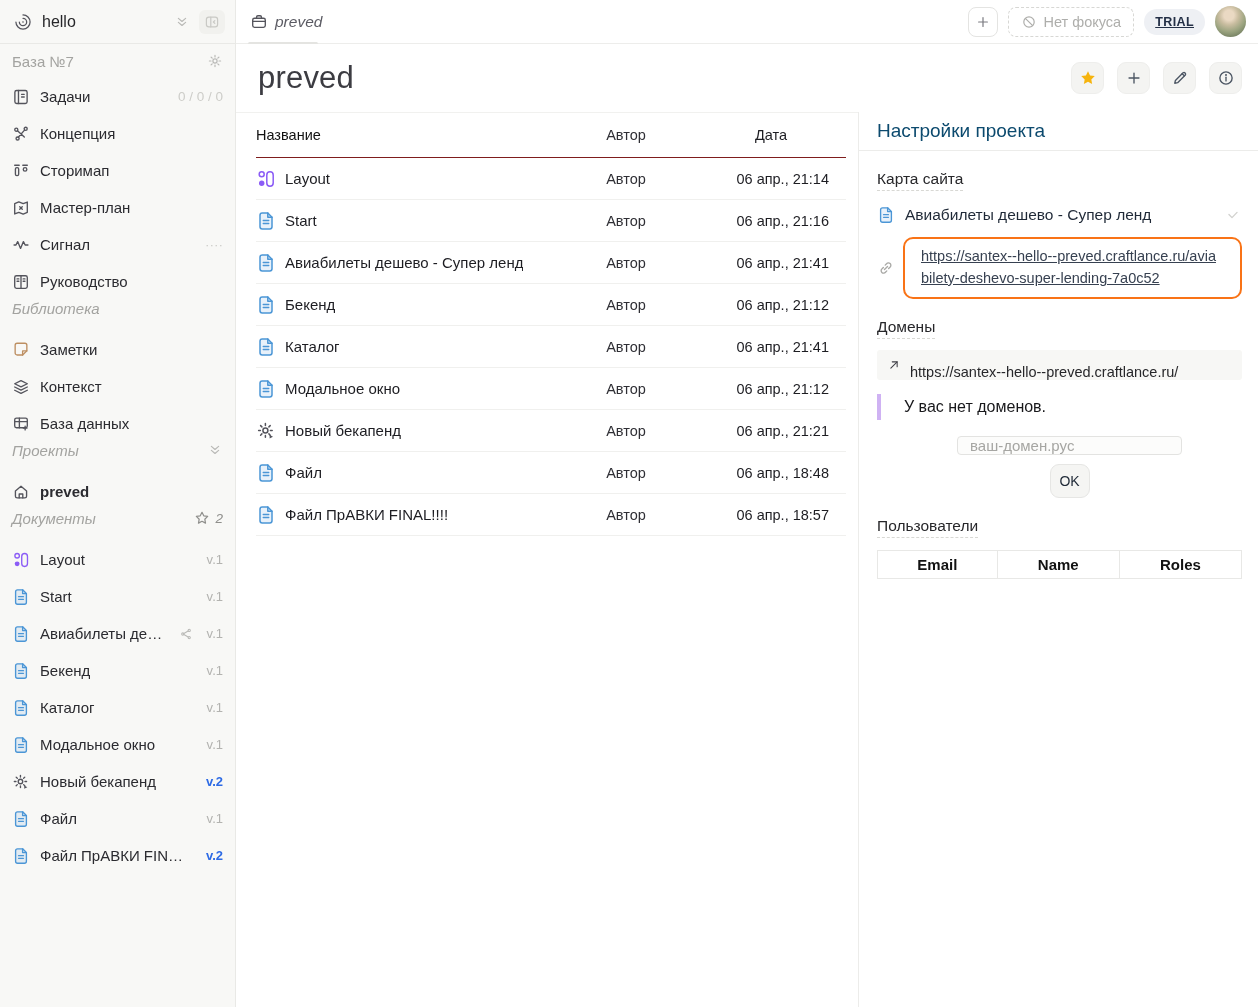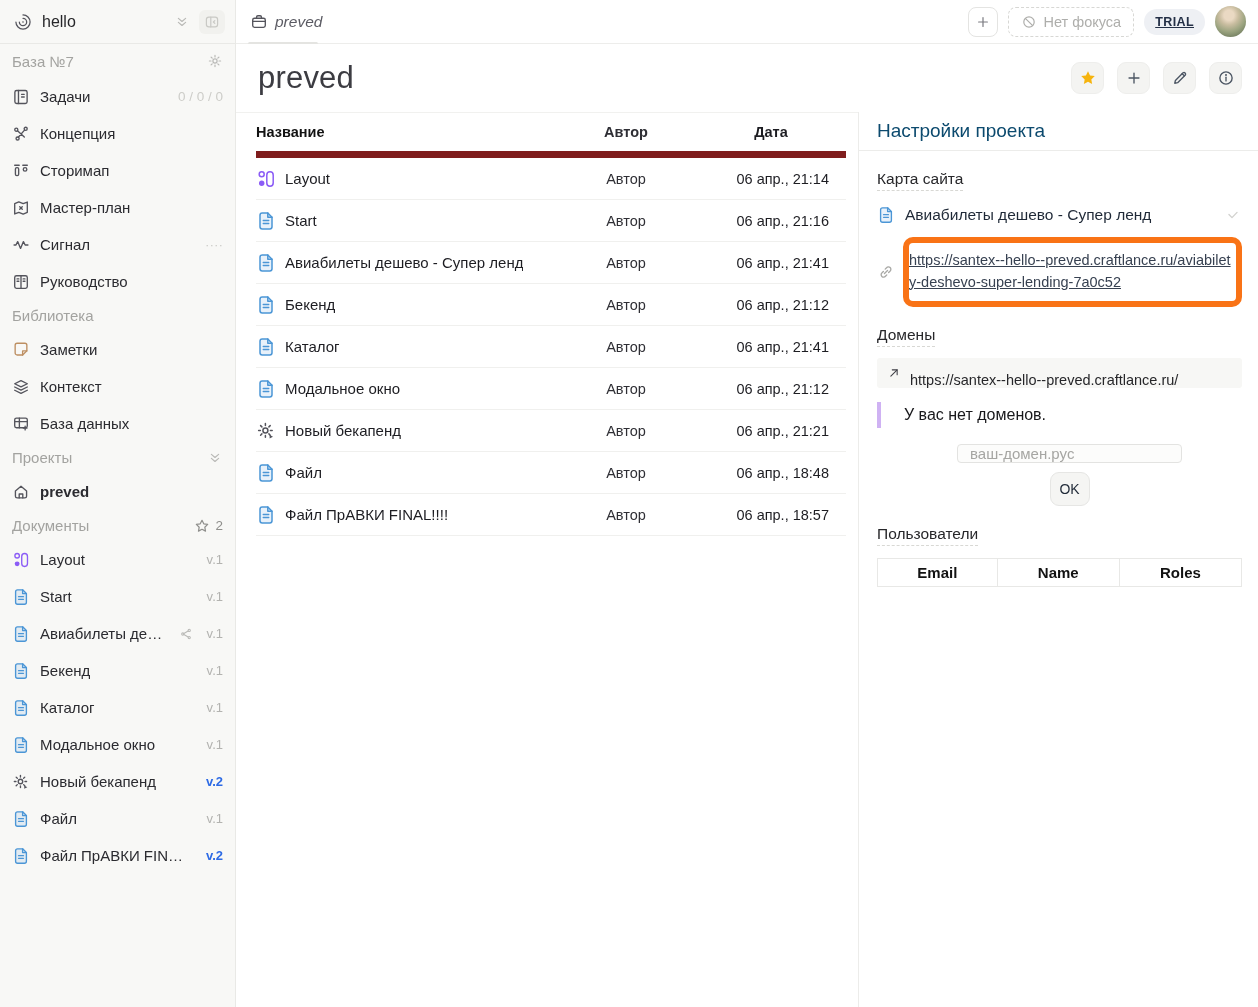--- a/index.html
+++ b/index.html
@@ -28,21 +28,21 @@
     padding:0 10px 0 13px; border-bottom:1px solid #e9e9e6; }
   .ws-name { flex:1; font-size:16px; color:#27272a; }
   .collapse-btn { width:26px; height:24px; border-radius:6px; background:#f1f1ee;
     display:flex; align-items:center; justify-content:center; color:#c9c9c5; }
   .side-row { height:37px; display:flex; align-items:center; gap:10px;
     padding:0 12px; cursor:pointer; }
   .side-row .label { flex:1; white-space:nowrap; overflow:hidden; text-overflow:ellipsis; color:#2b2b30; }
   .side-row .meta { color:#cdcdc9; font-size:13.5px; }
   .base-row { height:34px; display:flex; align-items:center; padding:0 12px; }
   .base-label { flex:1; color:#a3a3a0; font-size:15px; }
-  .section-row { height:31px; display:flex; align-items:center; gap:6px; padding:0 12px; color:#a3a3a0; }
+  .section-row { height:31px; display:flex; align-items:flex-start; gap:6px; padding:0 12px; color:#a3a3a0;font-style:italic; }
   .section-row .label { flex:1; font-size:15px; }
   .proj-row .label { font-weight:700; }
   .version { font-size:13px; color:#b3b3b0; margin-left:4px; }
   .version.v2 { color:var(--version-blue); font-weight:700; }
   .doc-star-badge { display:flex; align-items:center; gap:5px; color:#8f8f8c; font-size:13.5px; }
 
   
   .topbar { position:absolute; left:236px; top:0; right:0; height:44px;
     border-bottom:1px solid #ededeb; display:flex; align-items:center;
     padding:0 12px 0 14px; background:#fff; }
@@ -62,43 +62,43 @@
   .title-row { position:absolute; left:236px; top:44px; right:0; height:68px;
     display:flex; align-items:center; padding:0 16px 0 22px; background:#fff; }
   .page-title { flex:1; font-size:31px; font-weight:500; color:#3c3c42; letter-spacing:.2px; }
   .title-actions { display:flex; gap:13px; }
   .action-btn { width:33px; height:32px; border-radius:9px; background:#f4f4f2;
     border:1px solid #eeeeec; display:flex; align-items:center; justify-content:center; color:#4b5563; }
 
   
   .content { position:absolute; left:236px; top:112px; right:0; bottom:0; display:flex; }
   .table-area { flex:1; padding:0 12px 0 20px; border-top:1px solid #f1f1ef; }
-  .t-head { display:flex; align-items:center; height:45px; border-bottom:7px solid #7f1d1d;
-    font-weight:700; font-size:14.5px; color:#121212;justify-content:flex-end; }
+  .t-head { display:flex; align-items:center; height:45px; border-bottom:1px solid #7f1d1d;
+    font-weight:400; font-size:14.5px; color:#121212;justify-content:flex-end; }
   .t-row { display:flex; align-items:center; height:42px; border-bottom:1px solid #f0f0ee; cursor:pointer; }
   .col-name { flex:1; display:flex; align-items:center; gap:9px; min-width:0; }
   .col-name .nm { white-space:nowrap; overflow:hidden; text-overflow:ellipsis; color:#1d1d22; font-size:15px; }
   .col-author { width:140px; text-align:center; font-size:14.5px; color:#2f2f35; }
   .col-date { width:150px; text-align:right; padding-right:17px; font-size:14.5px; color:#1d1d22; }
   .t-head .col-date { text-align:center; padding-right:0; }
 
   
   .panel { width:400px; border-left:1px solid #ececea; background:#fff; }
   .panel-head { height:39px; display:flex; align-items:center; padding:0 18px;
     border-bottom:1px solid #ececea; }
   .panel-title { font-size:19px; font-weight:400; color:#0c4a6e; }
   .panel-body { padding:0 16px 0 18px; }
   .sec-label { display:inline-block; margin-top:19px; font-size:15.5px; color:#27272a;
     border-bottom:1px dashed #d8d8d4; padding-bottom:2px; }
   .doc-row { margin-top:15px; display:flex; align-items:center; gap:10px; }
   .doc-row .nm { flex:1; font-size:15.5px; color:#1f2937; white-space:nowrap; overflow:hidden; }
   .doc-row .icon.chk { color:#d2d2cf; }
   .url-row { margin-top:13px; display:flex; align-items:center; gap:8px; }
   .url-row .icon { color:#a9a9a6; }
-  .url-box { flex:1; border:6px solid #f97316; border-radius:10px; padding:7px 0; }
+  .url-box { flex:1; border:2px solid #f97316; border-radius:10px; padding:7px 16px; }
   .url-box a { color:#374151; font-size:14.5px; line-height:1.5; text-decoration:underline; word-break:break-all; }
   .domain-row { margin-top:11px; height:30px; display:flex; align-items:center; gap:9px;
     background:#f7f7f5; border-radius:3px; padding:0 10px; }
   .domain-row .icon { color:#3f3f46; }
   .domain-row a { color:#27272a; font-size:14.5px; text-decoration:none;margin-top:14px; }
   .quote { margin-top:14px; border-left:4px solid var(--quote-purple); padding:4px 0 4px 23px;
     font-size:16px; color:#18181b; }
   .add-domain { margin-top:16px; display:flex; align-items:center; gap:9px; padding-left:20px;flex-direction:column; }
   .add-domain input { flex:1; height:38px; border:1px solid #e3e3e1; border-radius:4px;
     background:#fcfcfb; padding:0 12px; font-size:15px; color:#27272a;

